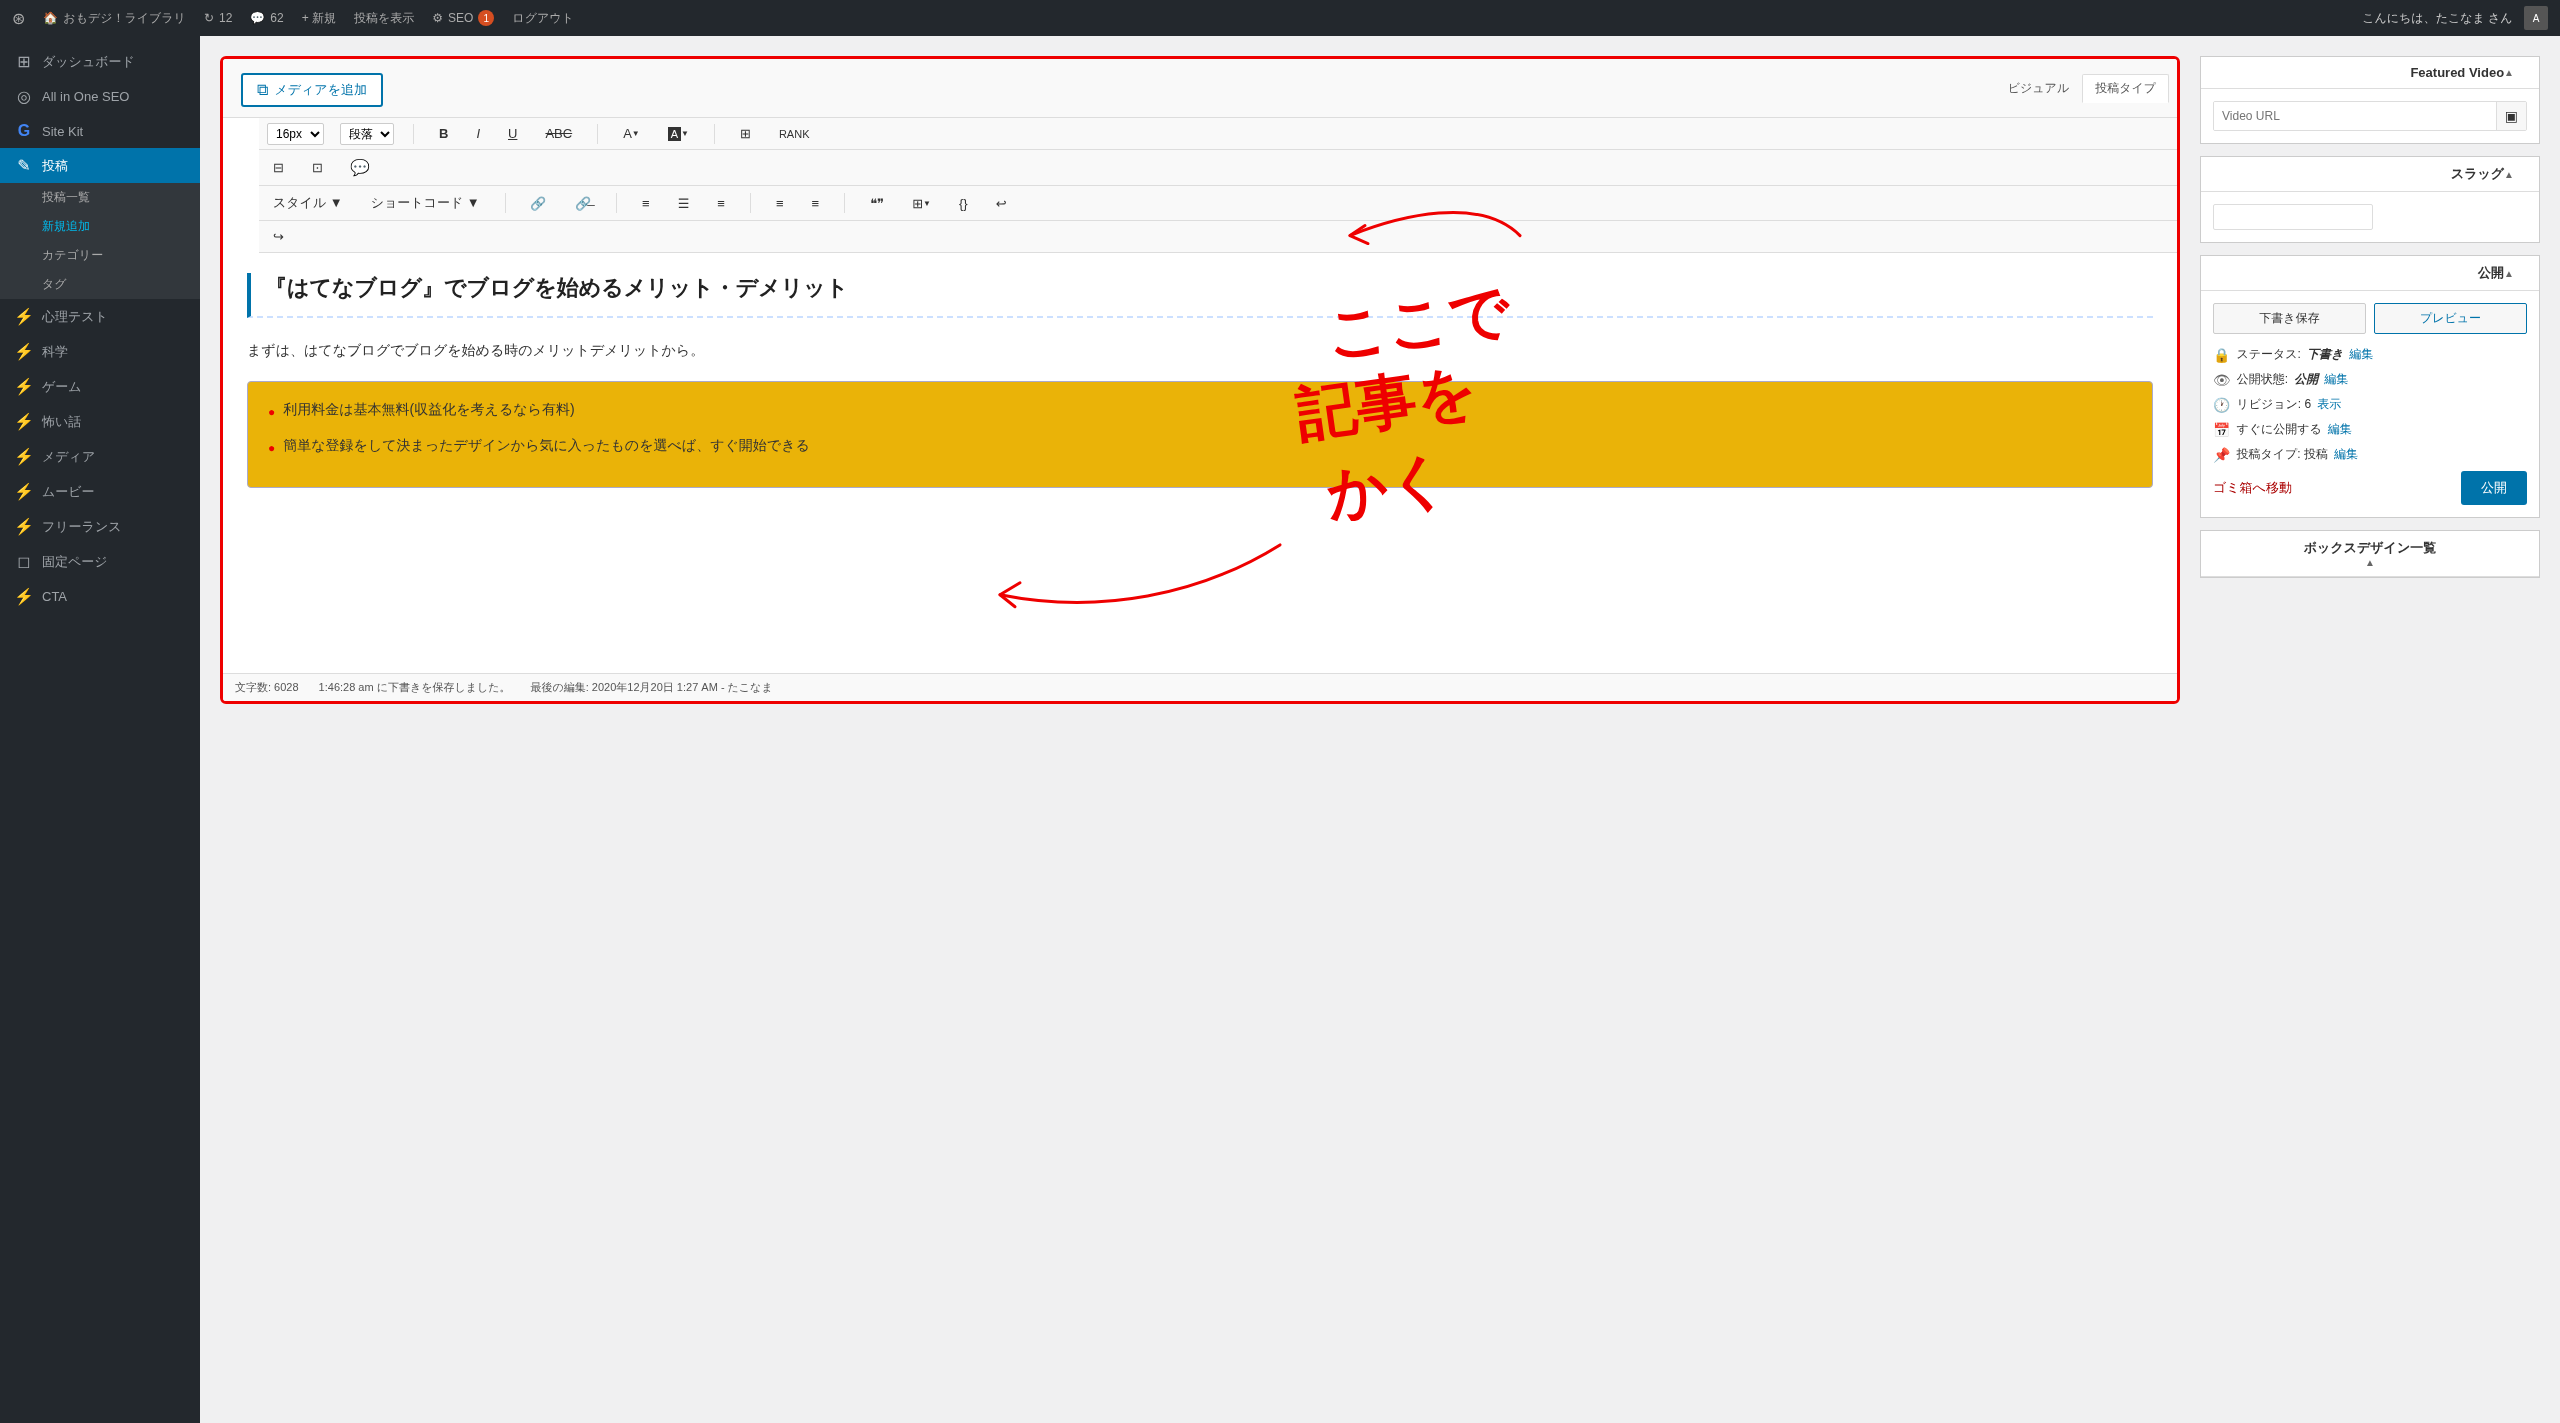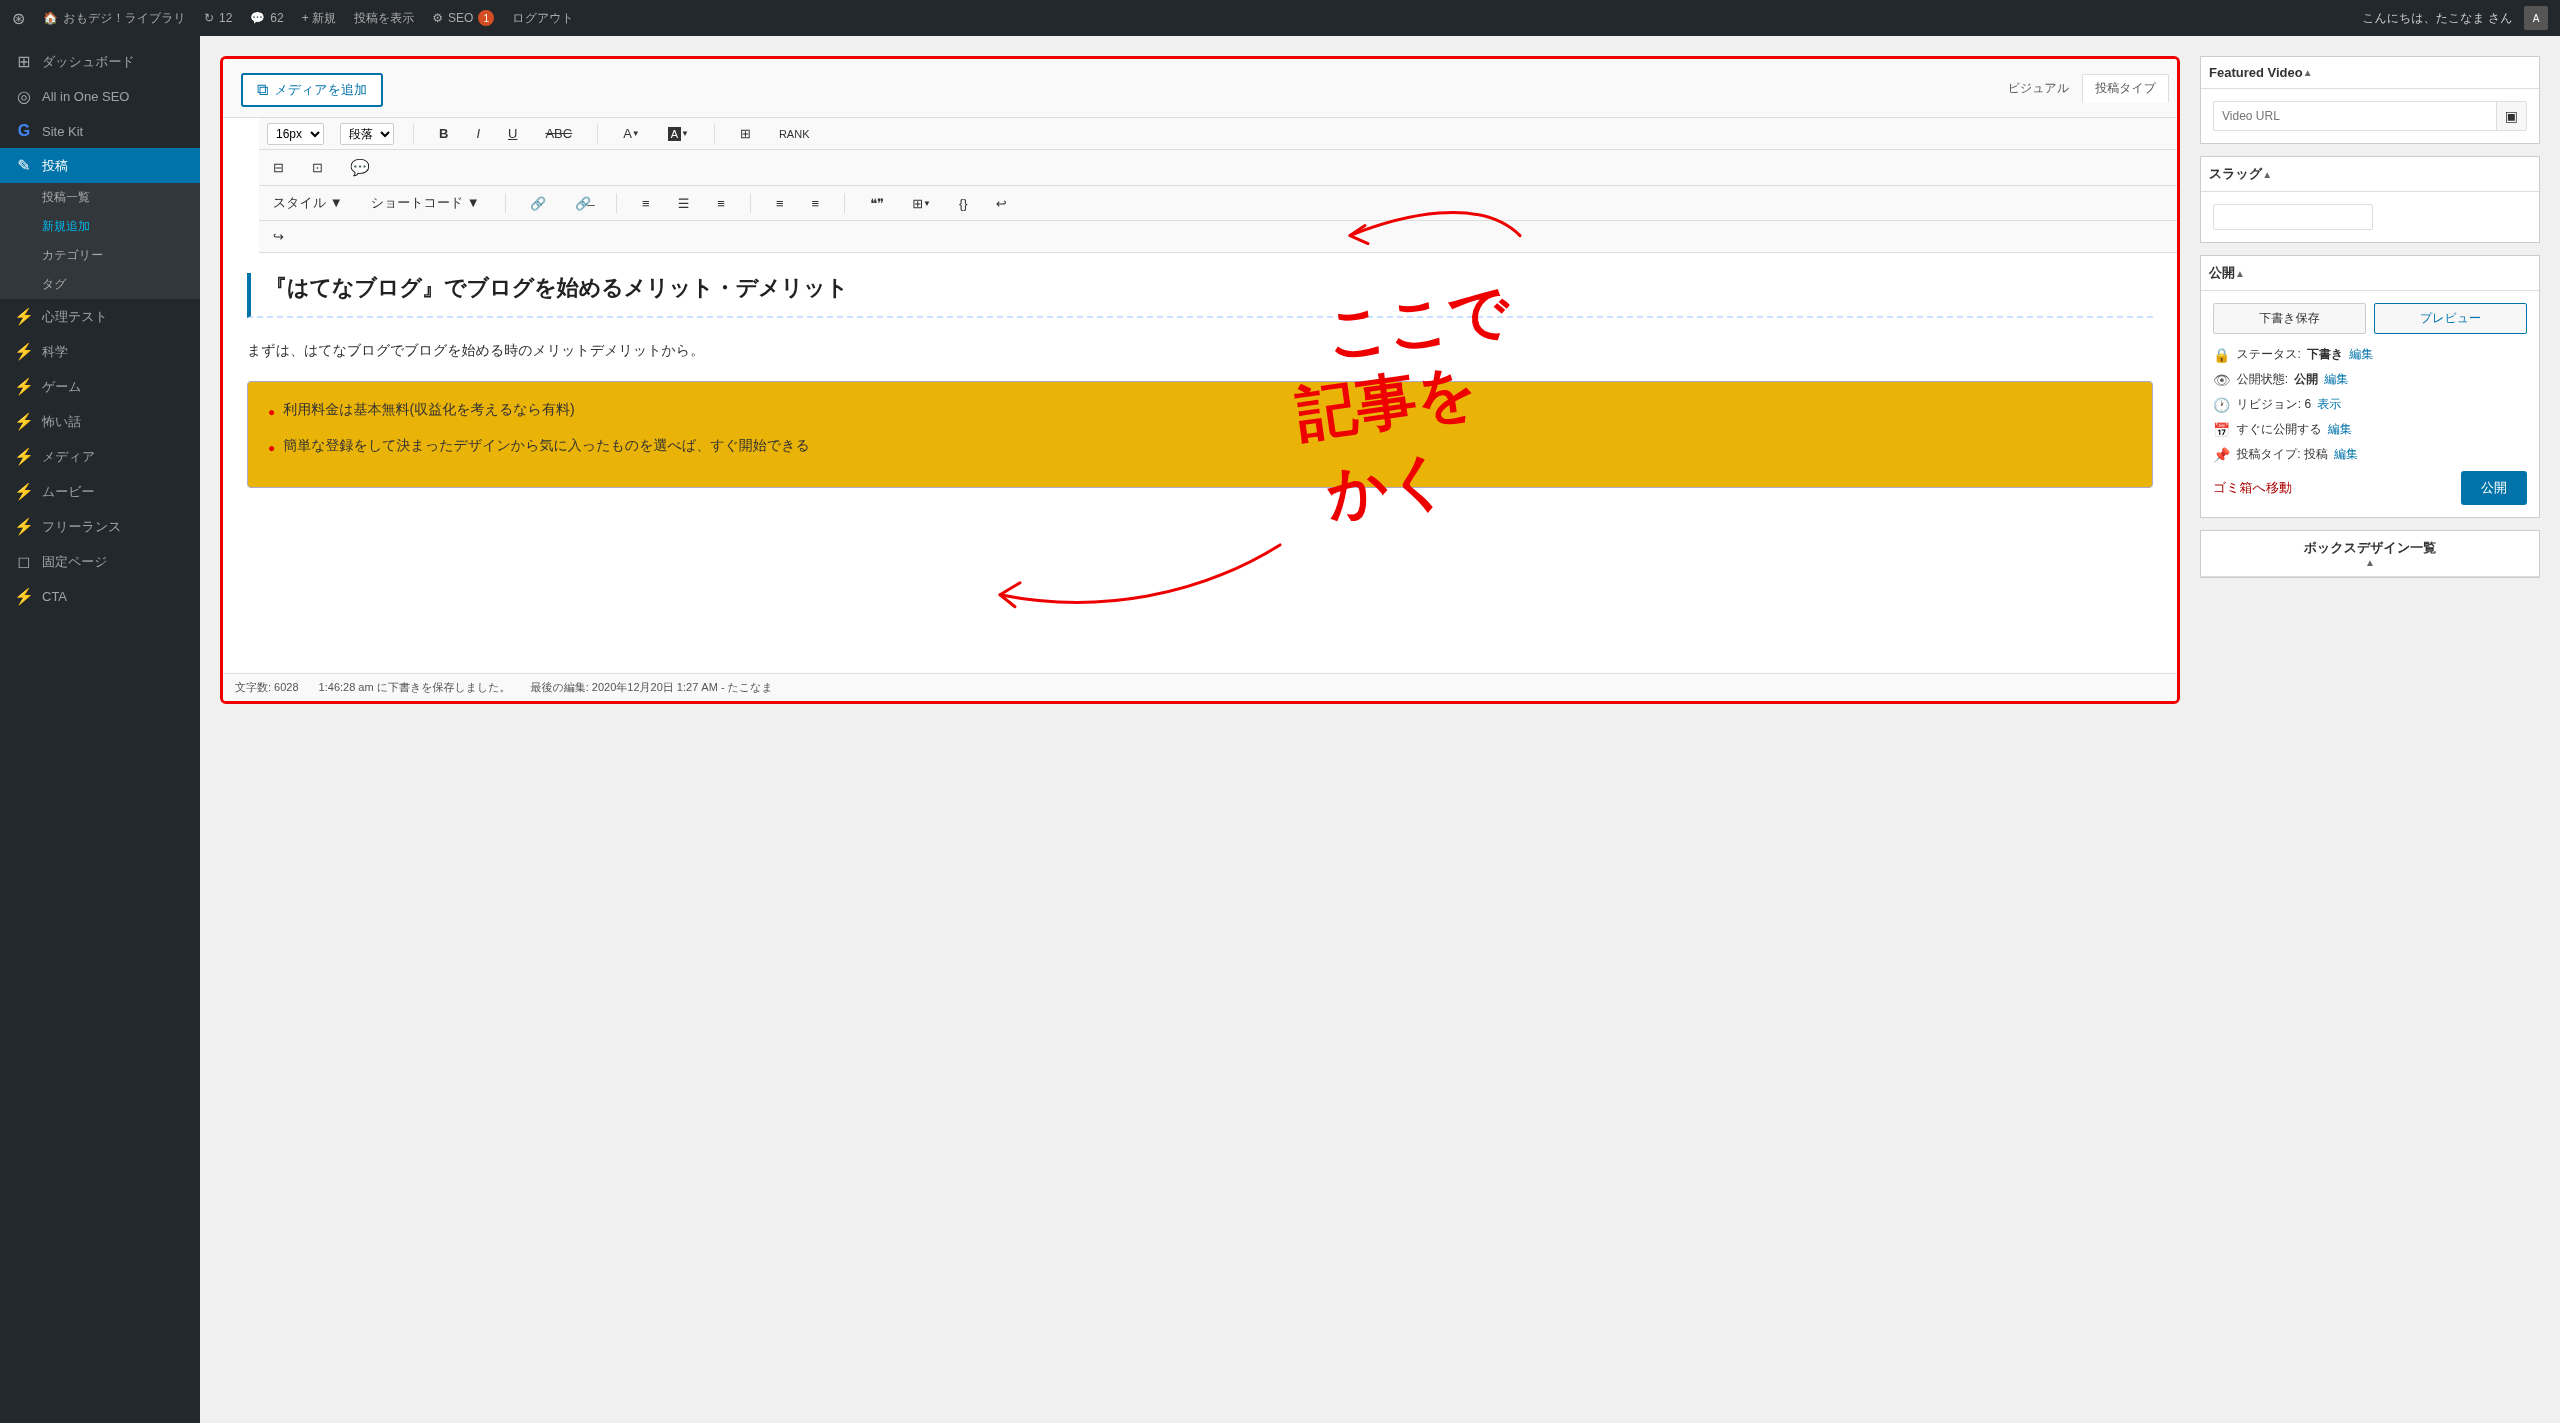--- a/index.html
+++ b/index.html
@@ -219,25 +219,25 @@
       gap: 0;
     }
     .meta-box {
       background: #fff;
       border: 1px solid #ccc;
       margin-bottom: 12px;
     }
     .meta-box-header {
       background: #fff;
       border-bottom: 1px solid #ddd;
-      padding: 8px 8px;
+      padding: 8px 25px;
       font-weight: 600;
       font-size: 13px;
       display: flex;
-      justify-content: flex-start;
+      justify-content: flex-end;
       align-items: center;
     }
     .meta-box-body { padding: 12px; }
 
     
     .slug-input {
       width: 160px;
       border: 1px solid #ddd;
       padding: 5px 8px;
       font-size: 12px;
@@ -270,21 +270,21 @@
       color: #0073aa;
       flex: 1;
     }
     .publish-row {
       display: flex; align-items: center; gap: 6px;
       margin-bottom: 8px;
       font-size: 12px;
     }
     .publish-row .icon { font-size: 14px; color: #666; }
     .publish-row a { color: #0073aa; text-decoration: none; cursor: pointer; }
-    .publish-row strong { color: #333; }
+    .publish-row strong { color: #333; font-style: italic; }
     .trash-link {
       color: #a00;
       font-size: 13px;
       cursor: pointer;
       text-decoration: none;
     }
     .btn-publish {
       background: #0073aa;
       border: none;
       color: #fff;

